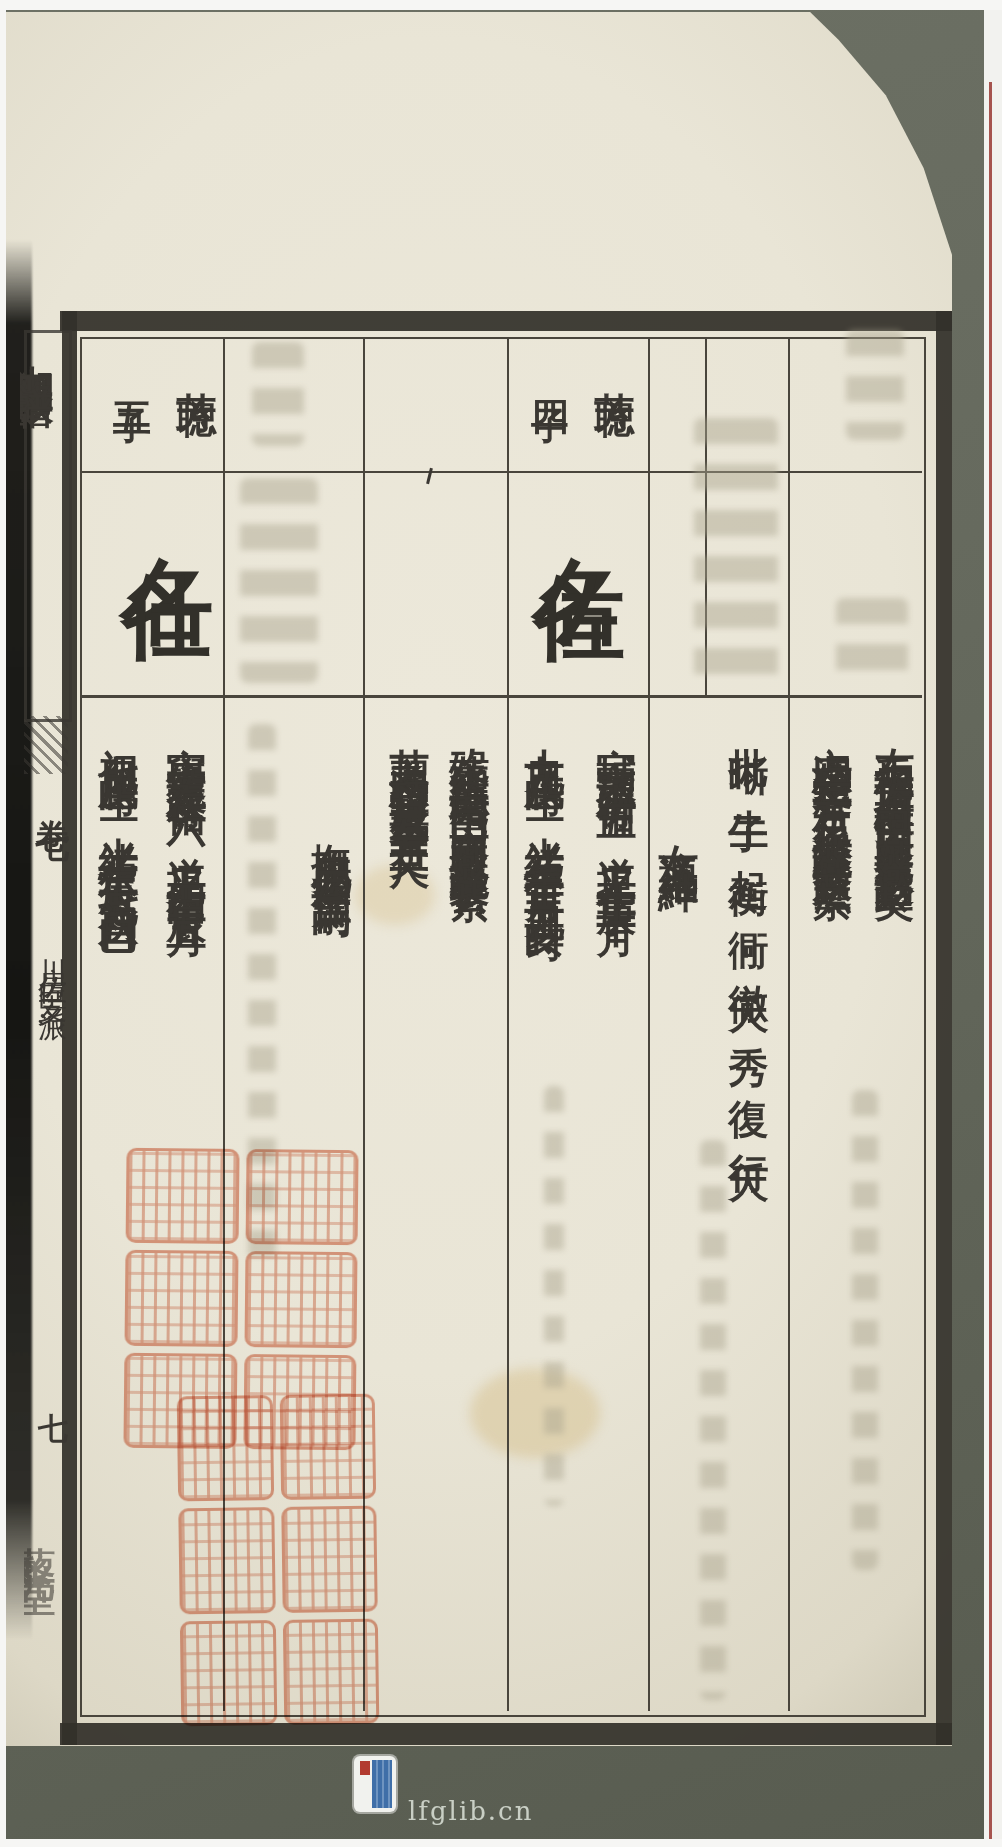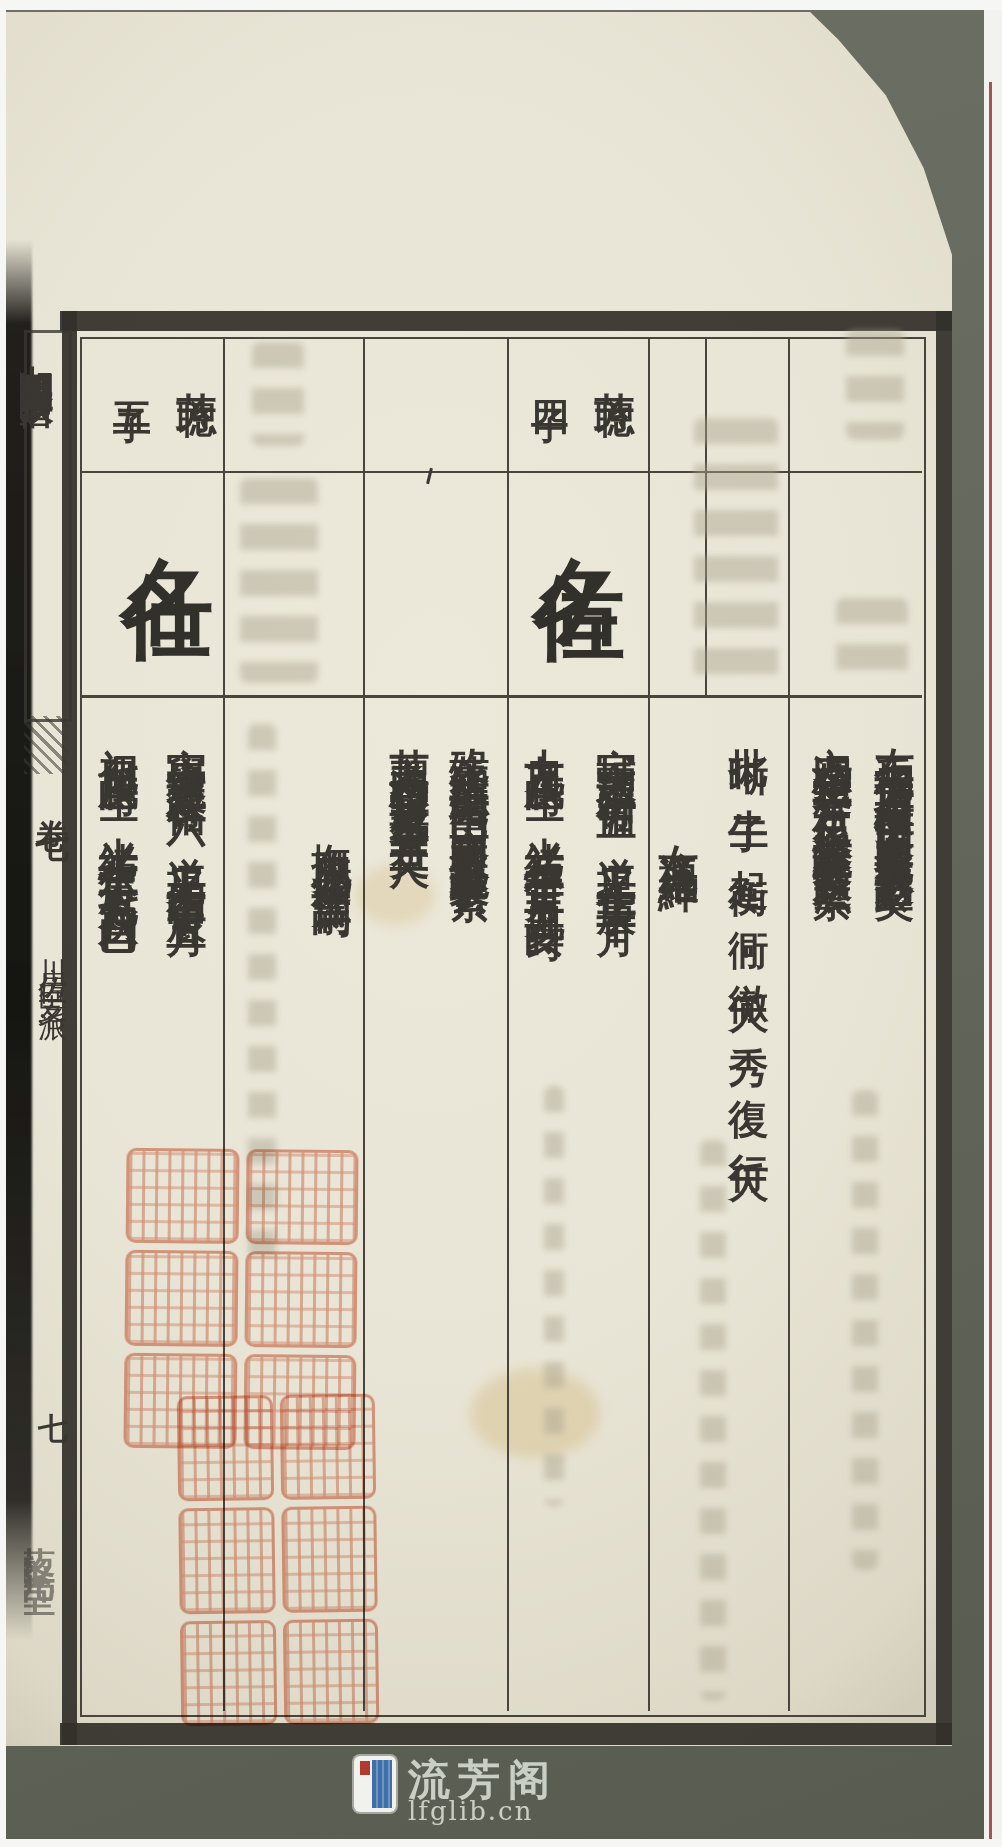--- a/index.html
+++ b/index.html
@@ -143,16 +143,15 @@
   <div class="abs rightstrip"></div>
   <div class="abs redline"></div>
   <div class="abs whitestrip" style="left:0;top:0;width:1002px;height:10px;"></div>
   <div class="abs whitestrip" style="left:0;top:1839px;width:1002px;height:8px;"></div>
   <div class="abs whitestrip" style="left:0;top:0;width:6px;height:1847px;"></div>
 
   <div class="abs wm-icon" style="left:354px;top:1756px;position:absolute;">
     <div class="blue"></div>
       <div class="red"></div>
   </div>
-  <div class="abs wm-text" style="left:408px;top:1752px;font-size:42px;letter-spacing:8px;">流芳阁</div>
   <div class="abs wm-text" style="left:408px;top:1796px;font-size:26px;letter-spacing:2px;font-weight:400;">lfglib.cn</div>
 
 </div>
 
 </body></html>

